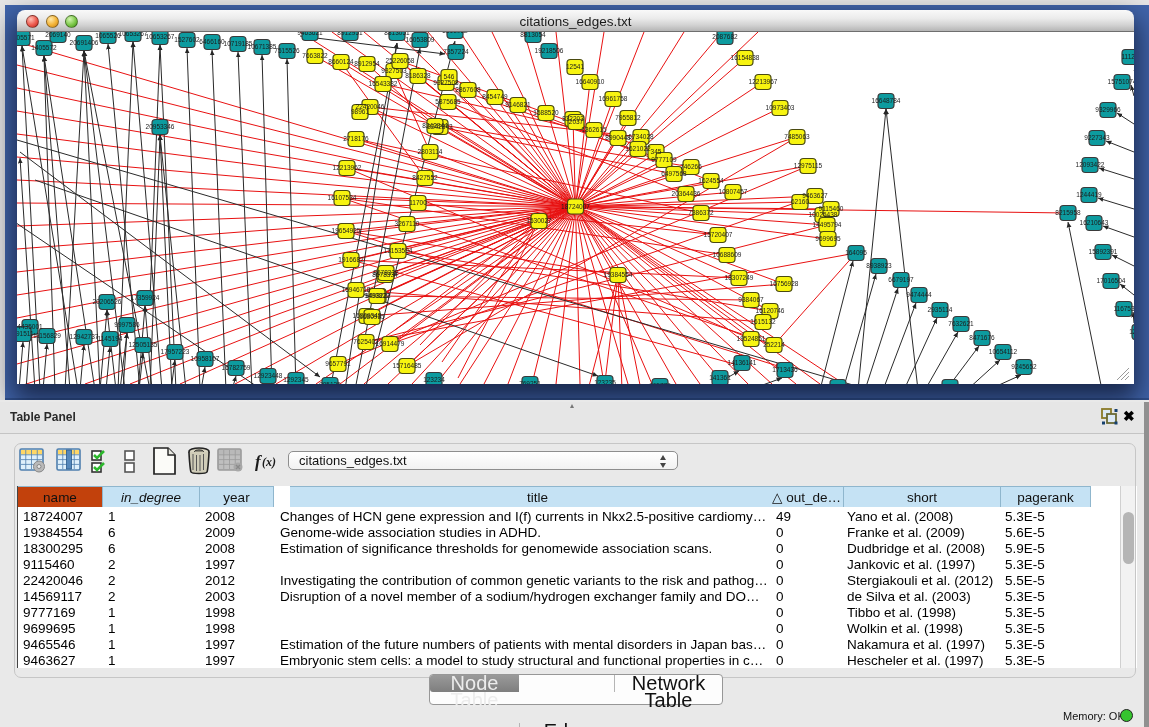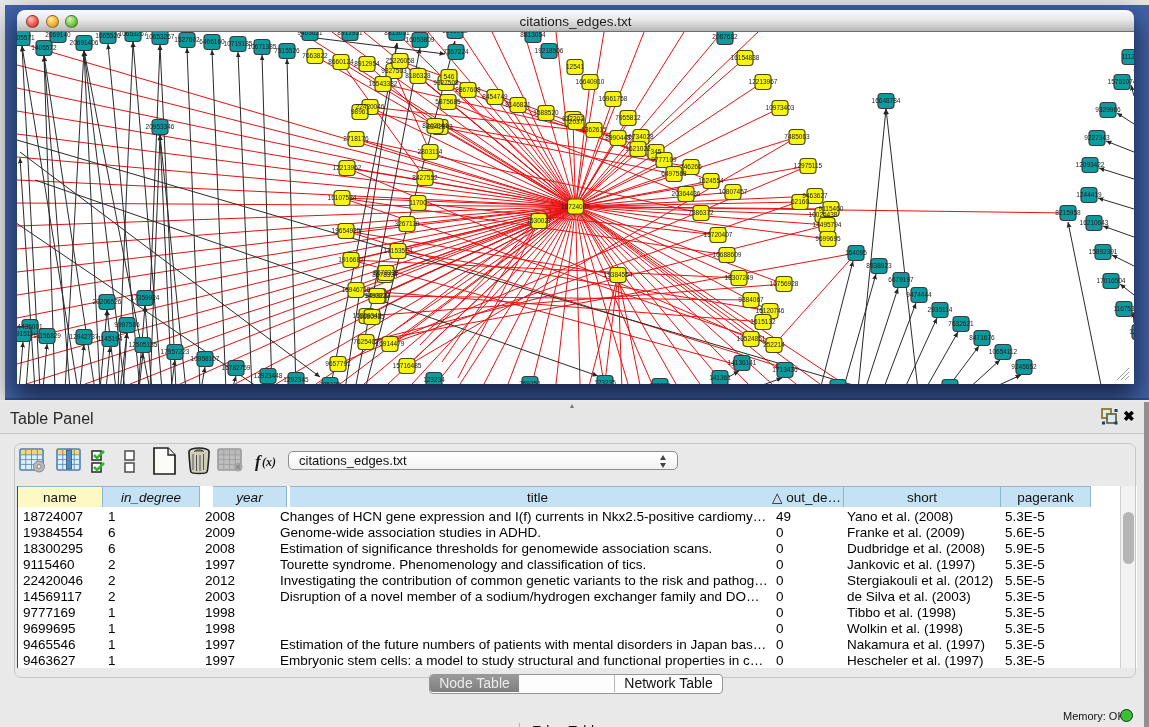--- a/index.html
+++ b/index.html
@@ -17,40 +17,40 @@
 #tl-y { left:28.5px; background:radial-gradient(circle at 35% 30%, #ffe9a8, #f3b335 55%, #c07d16); }
 #tl-g { left:48px; background:radial-gradient(circle at 35% 30%, #d2f5b0, #7cc849 55%, #3f8d13); }
 #net { position:absolute; left:0; top:22px; background:#fff; }
 .re { stroke:#e81111; stroke-width:1; }
 .be { stroke:#2a2a2a; stroke-width:1; }
 .nt { fill:#0d9b9f; stroke:#3a3a3a; stroke-width:1.2; }
 .ny { fill:#f7f410; stroke:#4a4a10; stroke-width:1.2; }
 .lb text { font-size:6.5px; fill:#1c1c1c; text-anchor:middle; font-family:"Liberation Sans",sans-serif; }
 #panel { position:absolute; left:0; top:400px; width:1149px; height:327px; background:#e9e9e9; }
 #ptitle { position:absolute; left:0; top:2px; width:1149px; height:32px; background:#e6e6e6; border-bottom:1px solid #c4c4c4; }
-#ptlabel { position:absolute; left:10px; top:8px; font-size:16px; color:#2a2a2a; }
+#ptlabel { position:absolute; left:10px; top:8px; font-size:12px; color:#2a2a2a;font-weight:bold; }
 #float-ic { position:absolute; left:1101px; top:6px; }
 #close-ic { position:absolute; left:1123px; top:6px; font-size:14px; font-weight:bold; color:#000; }
 #tbicons { position:absolute; left:0px; top:45px; }
 #combo { position:absolute; left:288px; top:51px; width:390px; height:19px; border:1px solid #8e8e8e; border-radius:5px;
   background:linear-gradient(#ffffff,#f2f2f2); font-size:13px; color:#111; line-height:17px; padding-left:10px; }
 #combo .stp { position:absolute; right:10px; top:3px; width:7px; height:13px; }
 #combo .stp:before { content:""; position:absolute; left:0; top:0; border-left:3.5px solid transparent; border-right:3.5px solid transparent; border-bottom:5px solid #444; }
 #combo .stp:after { content:""; position:absolute; left:0; bottom:0; border-left:3.5px solid transparent; border-right:3.5px solid transparent; border-top:5px solid #444; }
 .hd { position:absolute; top:86px; height:21px; background:#c5e2f4; border-right:1px solid #8fb6cd; border-top:1px solid #8fb6cd;
    font-size:13.5px; color:#111; text-align:center; line-height:21px; }
 #tbl-border { position:absolute; left:17px; top:86px; width:1120px; height:182px; background:#fff; border-left:1.5px solid #444; }
 .tr { position:absolute; left:17px; width:1103px; height:16px; font-size:13.5px; color:#000; white-space:nowrap; }
 .tr span { position:absolute; top:1px; } .c3 { width:489px; overflow:hidden; text-overflow:ellipsis; }
 .c0 { left:6px; } .c1 { left:91px; } .c2 { left:188px; } .c3 { left:263px; }
 .c4 { left:759px; } .c5 { left:830px; } .c6 { left:988px; }
 #vsb { position:absolute; left:1120px; top:86px; width:15px; height:182px; background:#f2f2f2; border-left:1px solid #d0d0d0; }
 #vsb .th { position:absolute; left:2px; top:26px; width:11px; height:52px; border-radius:6px; background:#b5b5b5; }
 #botline { position:absolute; left:14px; top:43px; width:1122px; height:235px; border:1px solid #c6c6c6; border-radius:7px; background:transparent; }
-#tabs { position:absolute; left:429px; top:274px; width:294px; height:20px; border:1px solid #979797; border-radius:4px; background:#fdfdfd; font-size:14px; }
+#tabs { position:absolute; left:429px; top:274px; width:294px; height:31px; border:1px solid #979797; border-radius:4px; background:#fdfdfd; font-size:20px; }
 #tabs .seg { position:absolute; top:0; height:17px; line-height:17px; text-align:center; color:#111; }
 #seg1 { left:0; width:89px; background:linear-gradient(#9a9a9a,#7e7e7e); color:#ececec !important; border-radius:3px 0 0 3px; }
 #seg2 { left:89px; width:95px; border-left:1px solid #b5b5b5;margin-top:48px; }
 #seg3 { left:184px; width:108px; border-left:1px solid #b5b5b5; }
 #mem { position:absolute; left:1063px; top:310px; font-size:11px; color:#111; }
 #memdot { position:absolute; left:1120px; top:309px; width:13px; height:13px; border-radius:50%; background:#35c42f; border:1.5px solid #222; }
 #rstrip { position:absolute; left:1144px; top:2px; width:5px; height:325px; background:#909090; }
 #spl { position:absolute; left:570px; top:-1px; font-size:8px; color:#777; }
 </style></head>
 <body>
@@ -673,23 +673,23 @@
           <line x1="1" y1="10.6" x2="22" y2="10.6" stroke="#9a9a9a" stroke-width="0.8"></line>
           <line x1="1" y1="15.399999999999999" x2="22" y2="15.399999999999999" stroke="#9a9a9a" stroke-width="0.8"></line>
           <circle cx="20" cy="18" r="4.5" fill="#a8a8a8"></circle>
           <path d="M18,16 l4,4 M22,16 l-4,4" stroke="#8a8a8a" stroke-width="1.4"></path>
         </g>
         <text x="255" y="22" font-family="Liberation Serif, serif" font-style="italic" font-weight="bold" font-size="17" fill="#1a1a1a">f</text>
         <text x="262" y="21" font-family="Liberation Serif, serif" font-style="italic" font-weight="bold" font-size="12" fill="#1a1a1a">(x)</text>
       </svg>
  <div id="combo">citations_edges.txt<span class="stp"></span></div>
  <div id="tbl-border"></div>
- <div class="hd" style="left:18px;width:85px;background:#fef9c3;">name</div>
+ <div class="hd" style="left:18px;width:85px;background:#c2410c;">name</div>
  <div class="hd" style="left:103px;width:97px;font-style:italic;">in_degree</div>
- <div class="hd" style="left:213px;width:74px;font-style:italic;">year</div>
+ <div class="hd" style="left:200px;width:74px;">year</div>
  <div class="hd" style="left:290px;width:496px;">title</div>
  <div class="hd" style="left:770px;width:74px;">△ out_de…</div>
  <div class="hd" style="left:844px;width:157px;">short</div>
  <div class="hd" style="left:1001px;width:90px;">pagerank</div>
  <div class="tr" style="top:108px">
         <span class="c0">18724007</span>
         <span class="c1">1</span>
         <span class="c2">2008</span>
         <span class="c3">Changes of HCN gene expression and I(f) currents in Nkx2.5-positive cardiomyocytes</span>
         <span class="c4">49</span>
@@ -711,21 +711,20 @@
         <span class="c2">2008</span>
         <span class="c3">Estimation of significance thresholds for genomewide association scans.</span>
         <span class="c4">0</span>
         <span class="c5">Dudbridge et al. (2008)</span>
         <span class="c6">5.9E-5</span>
       </div>
 <div class="tr" style="top:156px">
         <span class="c0">9115460</span>
         <span class="c1">2</span>
         <span class="c2">1997</span>
-        <span class="c3">Tourette syndrome. Phenomenology and classification of tics.</span>
         <span class="c4">0</span>
         <span class="c5">Jankovic et al. (1997)</span>
         <span class="c6">5.3E-5</span>
       </div>
 <div class="tr" style="top:172px">
         <span class="c0">22420046</span>
         <span class="c1">2</span>
         <span class="c2">2012</span>
         <span class="c3">Investigating the contribution of common genetic variants to the risk and pathogenesis of</span>
         <span class="c4">0</span>

